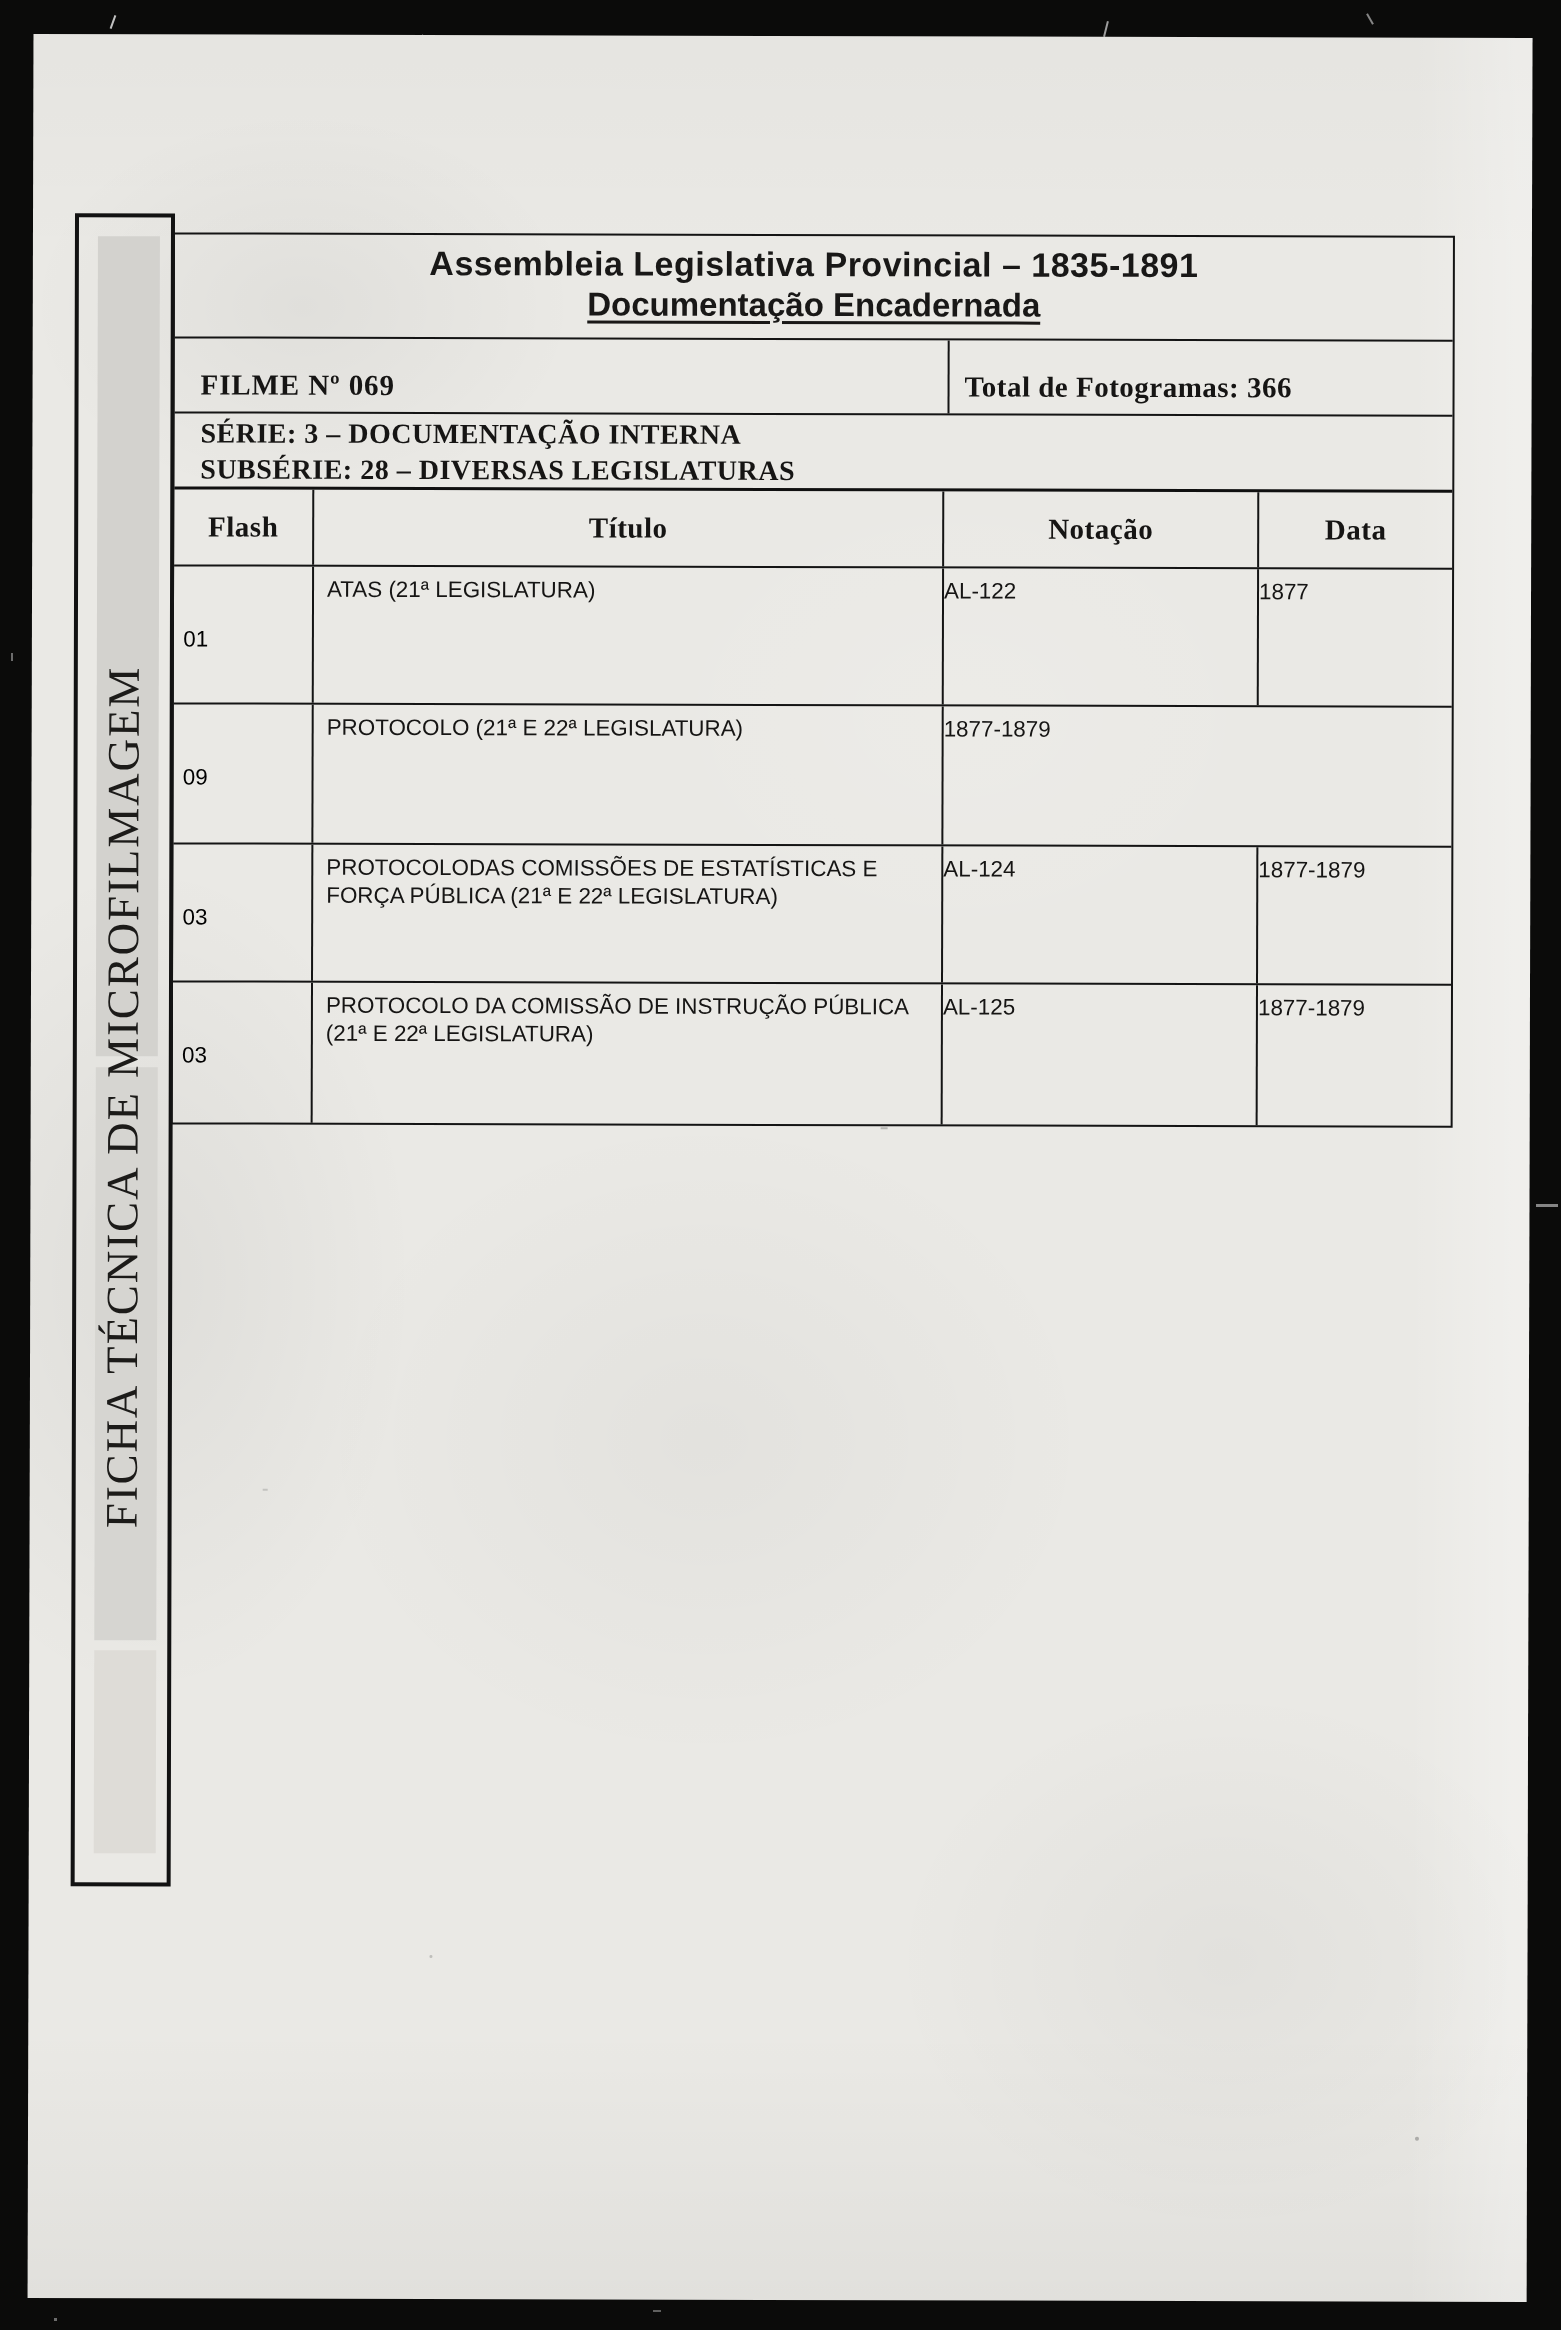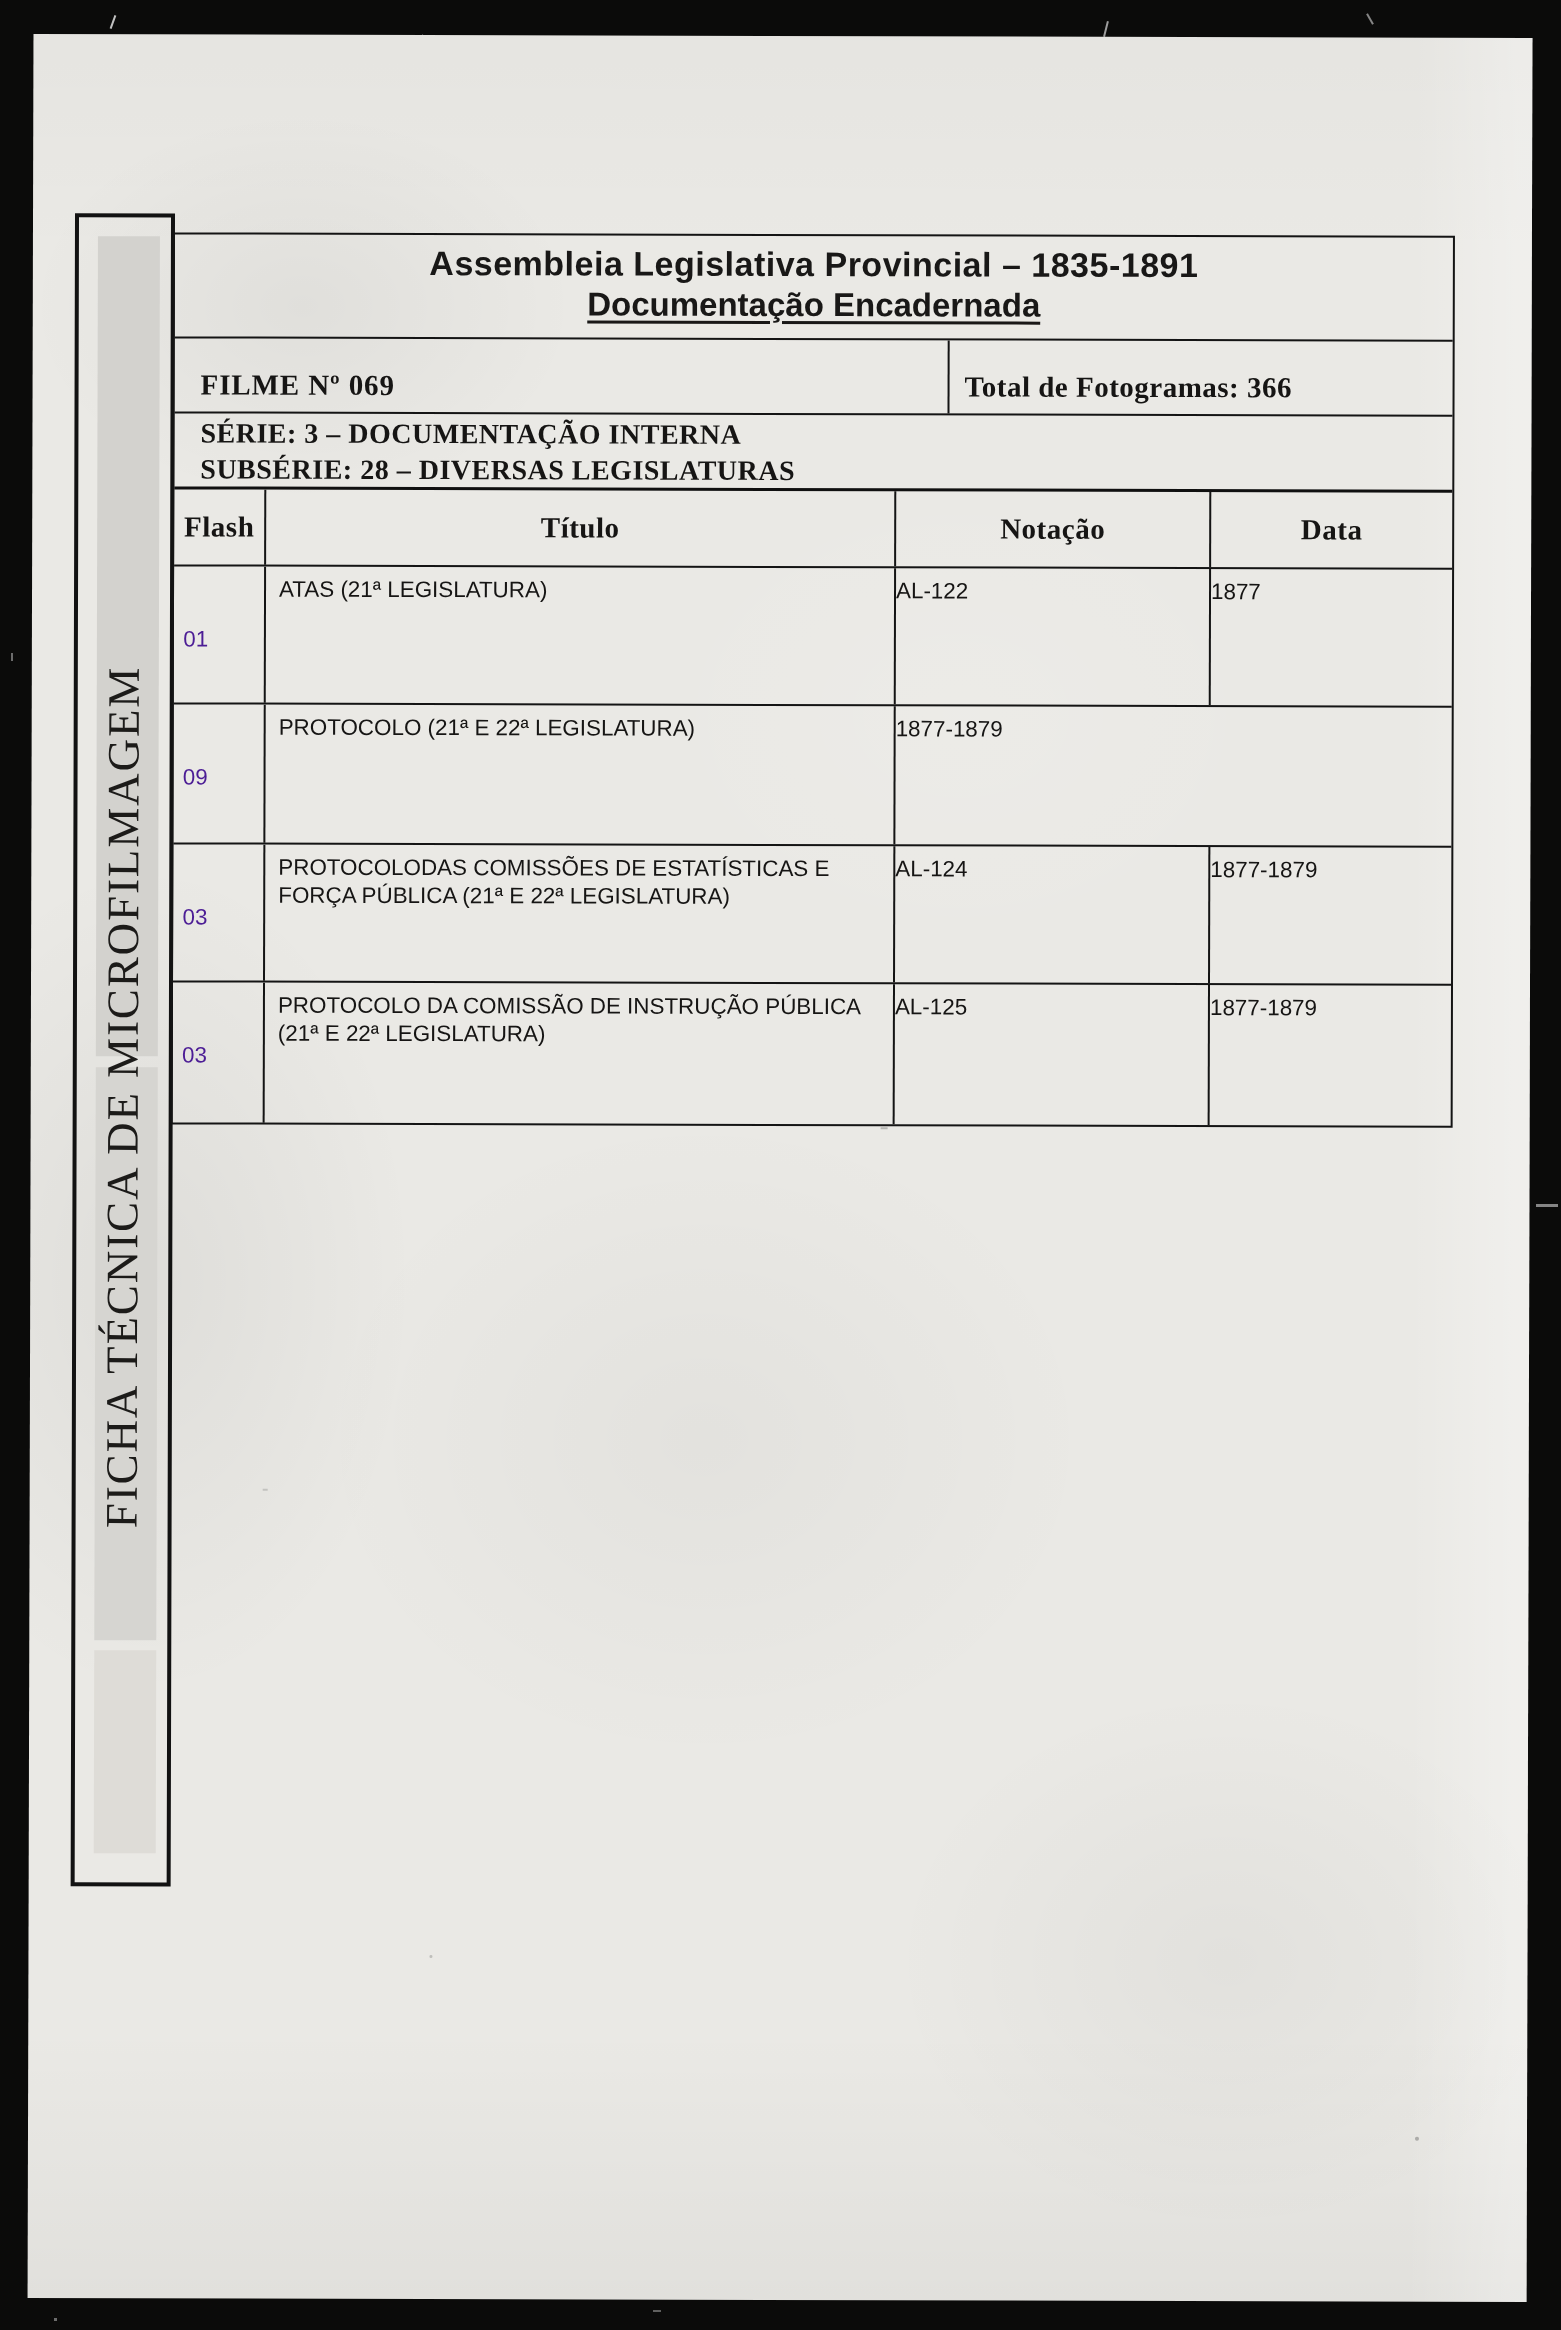--- a/index.html
+++ b/index.html
@@ -67,32 +67,32 @@
   }
 
   #t-film { height:75px; display:flex; }
   #film-cell  { width:773px; font-size:29px; letter-spacing:0.9px; padding:30px 0 0 26px; }
   #total-cell { flex:1; border-left:2.8px solid #141414; font-size:29px; letter-spacing:0.5px; padding:30px 0 0 15px; }
 
   #t-serie { height:76px; padding:1.9px 0 0 26px; }
   #t-serie div { font-size:28px; letter-spacing:0.5px; line-height:36px; }
 
   .cols { display:flex; }
-  .col-flash  { width:90px; }
+  .col-flash  { width:138px; }
   .col-titulo { width:630px; border-left:2.8px solid #141414; }
   .col-not    { width:315px; border-left:2.8px solid #141414; }
   .col-data   { flex:1;      border-left:2.8px solid #141414; }
 
   #t-head { height:77px; }
   #t-head .hcell { font-size:29px; text-align:center; padding-top:20.5px; letter-spacing:0.5px; }
 
   .trow .col-titulo { font-size:22.4px; line-height:28px; padding:9.3px 11.2px 0 13px; color:#161514; }
   .trow .col-not,
   .trow .col-data  { font-size:22.4px; text-align:left; padding-top:10.3px; color:#161514; }
-  .trow .col-flash { font-size:22.4px; padding:60px 0 0 9.3px; color:#4c1d95; }
+  .trow .col-flash { font-size:22.4px; padding:60px 0 0 9.3px; color:#000000; }
   .r1 { height:138px; } .r2 { height:140px; } .r3 { height:138px; } .r4 { height:140px; }
 
   
   .speck { position:absolute; pointer-events:none; }
 </style>
 </head>
 <body>
 
 <div class="speck band-noise" style="left:112px; top:15px; width:1.9px; height:14px; transform:rotate(20deg); opacity:.75;"></div>
 <div class="speck band-noise" style="left:415px; top:32px; width:0.9px; height:24px; transform:rotate(38deg); opacity:.5;"></div>

